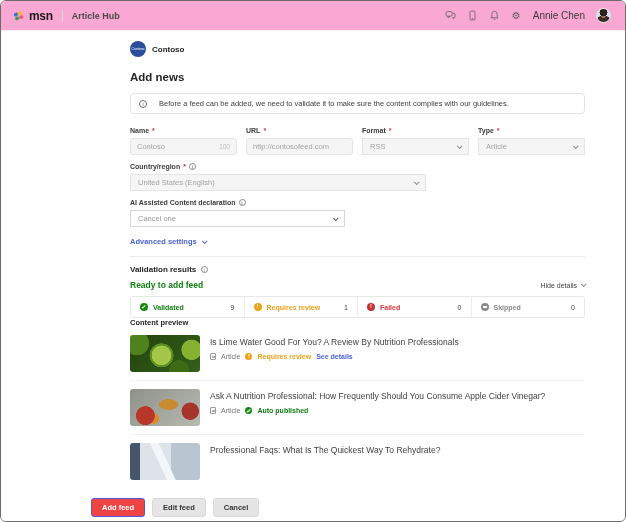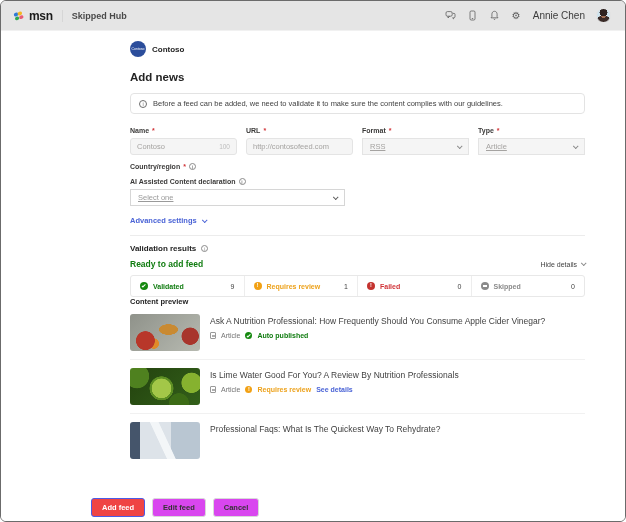--- a/index.html
+++ b/index.html
@@ -1,21 +1,21 @@
 <!DOCTYPE html>
 <html><head>
 <meta charset="utf-8">
 <style>
   * { margin:0; padding:0; box-sizing:border-box; }
   html,body { background:#fff; }
   body { font-family:"Liberation Sans", sans-serif; }
   .frame{ position:relative; width:626px; height:522px; border:1px solid #6b6b6b; border-radius:6px; overflow:hidden; background:#fff; }
 
   
-  .topbar{ height:30px; display:flex; align-items:center; justify-content:space-between; padding:0 14px 0 12px; border-bottom:1px solid #f1f1f1; background:#e5e5e5; }
+  .topbar{ height:30px; display:flex; align-items:center; justify-content:space-between; padding:0 14px 0 12px; border-bottom:1px solid #f1f1f1; background:#f9a8d4; }
   .brand{ display:flex; align-items:center; gap:5px; }
   .brand-msn{ font-size:12px; font-weight:700; color:#1b1b1b; letter-spacing:-0.3px; }
   .brand-sep{ width:1px; height:12px; background:#d6d6d6; margin:0 4px; }
   .brand-app{ font-size:9px; color:#4a4a4a; font-weight:600; }
   .top-right{ display:flex; align-items:center; gap:11px; }
   .top-ico{ width:11px; height:11px; display:flex; align-items:center; justify-content:center; color:#5f5f5f; }
   .gear-glyph{ font-size:10px; line-height:1; color:#5f5f5f; font-family:"DejaVu Sans", sans-serif; }
   .user-name{ font-size:10px; color:#3b3b3b; }
   .avatar{ width:15px; height:15px; border-radius:50%;
     background:
@@ -28,33 +28,33 @@
   
   .main{ position:relative; height:465px; overflow:hidden;padding-left:44px; }
   .content{ margin-left:85px; width:455px; padding-top:8px; }
 
   .org-row{ display:flex; align-items:center; gap:6px; margin-top:2px; }
   .org-badge{ width:16px; height:16px; border-radius:50%; background:#2b4d9b; color:#fff; font-size:3.5px; display:flex; align-items:center; justify-content:center; }
   .org-name{ font-size:8px; font-weight:700; color:#242424; }
 
   .page-title{ margin-top:14px; font-size:11.5px; font-weight:700; color:#242424; }
 
-  .banner{ margin-top:10px; border:1px solid #e3e3e3; border-radius:4px; padding:5px 8px; display:flex; align-items:center; gap:6px; background:#fff; }
+  .banner{ margin-top:10px; border:1px solid #e3e3e3; border-radius:4px; padding:5px 8px; display:flex; align-items:center; gap:12px; background:#fff; }
   .banner-text{ font-size:7.5px; color:#424242; }
 
   .info-ico{ width:8px; height:8px; min-width:8px; border:1px solid #6e6e6e; border-radius:50%; color:#6e6e6e; font-size:5.5px; display:flex; align-items:center; justify-content:center; font-style:normal; }
   .info-ico.sm{ width:7px; height:7px; min-width:7px; font-size:5px; color:#8a8a8a; border-color:#8a8a8a; }
 
   .fields-row{ display:grid; grid-template-columns:repeat(4,1fr); column-gap:9px; margin-top:13px; }
   .field{ display:block; }
   .f-label{ display:flex; align-items:center; gap:3px; font-size:7px; font-weight:700; color:#3b3a39; margin-bottom:4px; }
   .req{ color:#d13438; font-size:7px; }
   .inp{ height:17px; border:1px solid #e4e4e4; border-radius:3px; background:#f5f5f5; display:flex; align-items:center; padding:0 6px; font-size:7.5px; color:#a5a3a1; justify-content:space-between; }
   .inp .counter{ font-size:6.5px; color:#bdbdbd; }
-  .sel{ height:17px; border:1px solid #e4e4e4; border-radius:0; background:#f5f5f5; display:flex; align-items:center; justify-content:space-between; padding:0 7px; font-size:7.5px; color:#a5a3a1;text-decoration:underline; }
+  .sel{ height:17px; border:1px solid #e4e4e4; border-radius:0; background:#f5f5f5; display:flex; align-items:center; justify-content:space-between; padding:0 7px; font-size:7.5px; color:#a5a3a1; }
   .sel.active{ background:#fff; border-color:#d6d6d6; color:#5c5c5c; }
   .sel.placeholder{ background:#fff; border-color:#d6d6d6; color:#9a9a9a; }
   .chev{ width:4px; height:4px; border-right:1px solid #8a8a8a; border-bottom:1px solid #8a8a8a; transform:rotate(45deg) translateY(-1px); }
   .chev.dark{ border-color:#5c5c5c; }
 
   .block{ margin-top:8px; }
   .w-country{ width:296px; }
   .w-mid{ width:215px; }
 
   .adv-link{ margin-top:10px; display:flex; align-items:center; gap:5px; font-size:7.5px; font-weight:700; color:#4a63d6; width:fit-content; cursor:pointer; }
@@ -105,21 +105,21 @@
   .cp-meta{ display:flex; align-items:center; gap:5px; margin-top:6px; }
   .doc-ico{ width:6px; height:7px; border:1px solid #9a9a9a; border-radius:1px; background:
       linear-gradient(#9a9a9a,#9a9a9a) 1px 1.5px/3px 0.8px no-repeat,
       linear-gradient(#9a9a9a,#9a9a9a) 1px 3.2px/3px 0.8px no-repeat; }
   .meta-type{ font-size:7px; color:#757575; }
   .meta-status{ font-size:7px; font-weight:700; }
   .see-details{ font-size:7px; font-weight:700; color:#4a63d6; cursor:pointer; }
 
   
   .footer{ position:absolute; left:0; right:0; bottom:0; height:27px; background:#fff; display:flex; align-items:center; gap:7px; padding-left:90px; }
-  .btn{ font-size:7.5px; font-weight:600; border-radius:3px; padding:4px 10px; cursor:pointer; border:1px solid #d9d9d9; background:#d946ef; color:#333; font-family:"Liberation Sans", sans-serif; }
+  .btn{ font-size:7.5px; font-weight:600; border-radius:3px; padding:4px 10px; cursor:pointer; border:1px solid #d9d9d9; background:#e5e5e5; color:#333; font-family:"Liberation Sans", sans-serif; }
   .btn.primary{ background:#ef4444; border-color:#4c5be6; color:#fff; }
 </style>
 </head>
 <body>
 
 <div class="frame">
 
   <header class="topbar">
     <div class="brand">
       <span class="top-ico">
@@ -127,21 +127,21 @@
           <g transform="rotate(-18 6 6)">
             <ellipse cx="4" cy="3.6" rx="2.5" ry="2" fill="#3079d6"></ellipse>
             <ellipse cx="3.7" cy="8" rx="2.3" ry="1.9" fill="#2fa84f"></ellipse>
             <ellipse cx="8.2" cy="3.9" rx="2.5" ry="2" fill="#f6b620"></ellipse>
             <ellipse cx="8.5" cy="8.2" rx="2.4" ry="1.9" fill="#e85d75"></ellipse>
           </g>
         </svg>
       </span>
       <span class="brand-msn">msn</span>
       <span class="brand-sep"></span>
-      <span class="brand-app">Skipped Hub</span>
+      <span class="brand-app">Article Hub</span>
     </div>
     <div class="top-right">
       <span class="top-ico">
         <svg width="11" height="11" viewBox="0 0 11 11" fill="none" stroke="#5f5f5f" stroke-width="0.8">
           <rect x="1" y="1.6" width="6.2" height="4.6" rx="1.4"></rect>
           <path d="M3 6.2 L3 8 L4.8 6.2"></path>
           <path d="M8 3.4 h1 a1 1 0 0 1 1 1 v2.2 a1 1 0 0 1 -1 1 h-0.4 l0 1.3 -1.4-1.3"></path>
         </svg>
       </span>
       <span class="top-ico">
@@ -222,30 +222,34 @@
           </div>
         </div>
       </div>
 
       <div class="block w-country">
         <div class="f-label">
           <span>Country/region</span>
             <span class="req">*</span>
           <span class="info-ico sm">i</span>
         </div>
+        <div class="sel">
+          <span>United States (English)</span>
+          <span class="chev"></span>
+        </div>
       </div>
 
 
       <div class="block w-mid">
         <div class="f-label">
           <span>AI Assisted Content declaration</span>
           <span class="info-ico sm">i</span>
         </div>
         <div class="sel placeholder">
-          <span>Select one</span>
+          <span>Cancel one</span>
           <span class="chev dark"></span>
         </div>
       </div>
 
       <div class="adv-link">
         <span>Advanced settings</span>
         <span class="chev"></span>
       </div>
 
       <div class="vsection">
@@ -286,53 +290,53 @@
           <div class="stat">
             <span class="dot gray">
                 <span class="bar"></span>
               </span>
             <span class="stat-label c-gray">Skipped</span>
             <span class="stat-count">0</span>
           </div>
         </div>
 
         <div class="cp-title">Content preview</div>
-
-        <div class="cp-item">
-          <div class="thumb thumb-1"></div>
-          <div class="cp-body">
-            <div class="cp-item-title">Ask A Nutrition Professional: How Frequently Should You Consume Apple Cider Vinegar?</div>
-            <div class="cp-meta">
-              <span class="doc-ico"></span>
-              <span class="meta-type">Article</span>
-              <span class="dot green sm">
-                  <span class="tick"></span>
-                </span>
-              <span class="meta-status c-green">Auto published</span>
-            </div>
-          </div>
-        </div>
 
         <div class="cp-item">
           <div class="thumb thumb-2"></div>
           <div class="cp-body">
             <div class="cp-item-title">Is Lime Water Good For You? A Review By Nutrition Professionals</div>
             <div class="cp-meta">
               <span class="doc-ico"></span>
               <span class="meta-type">Article</span>
               <span class="dot orange sm">
                   <span class="bang">!</span>
                 </span>
               <span class="meta-status c-orange">Requires review</span>
               <span class="see-details">See details</span>
             </div>
           </div>
         </div>
 
         <div class="cp-item">
+          <div class="thumb thumb-1"></div>
+          <div class="cp-body">
+            <div class="cp-item-title">Ask A Nutrition Professional: How Frequently Should You Consume Apple Cider Vinegar?</div>
+            <div class="cp-meta">
+              <span class="doc-ico"></span>
+              <span class="meta-type">Article</span>
+              <span class="dot green sm">
+                  <span class="tick"></span>
+                </span>
+              <span class="meta-status c-green">Auto published</span>
+            </div>
+          </div>
+        </div>
+
+        <div class="cp-item">
           <div class="thumb thumb-3"></div>
           <div class="cp-body">
             <div class="cp-item-title">Professional Faqs: What Is The Quickest Way To Rehydrate?</div>
 
           </div>
         </div>
 
       </div>
     </div>
   </div>

